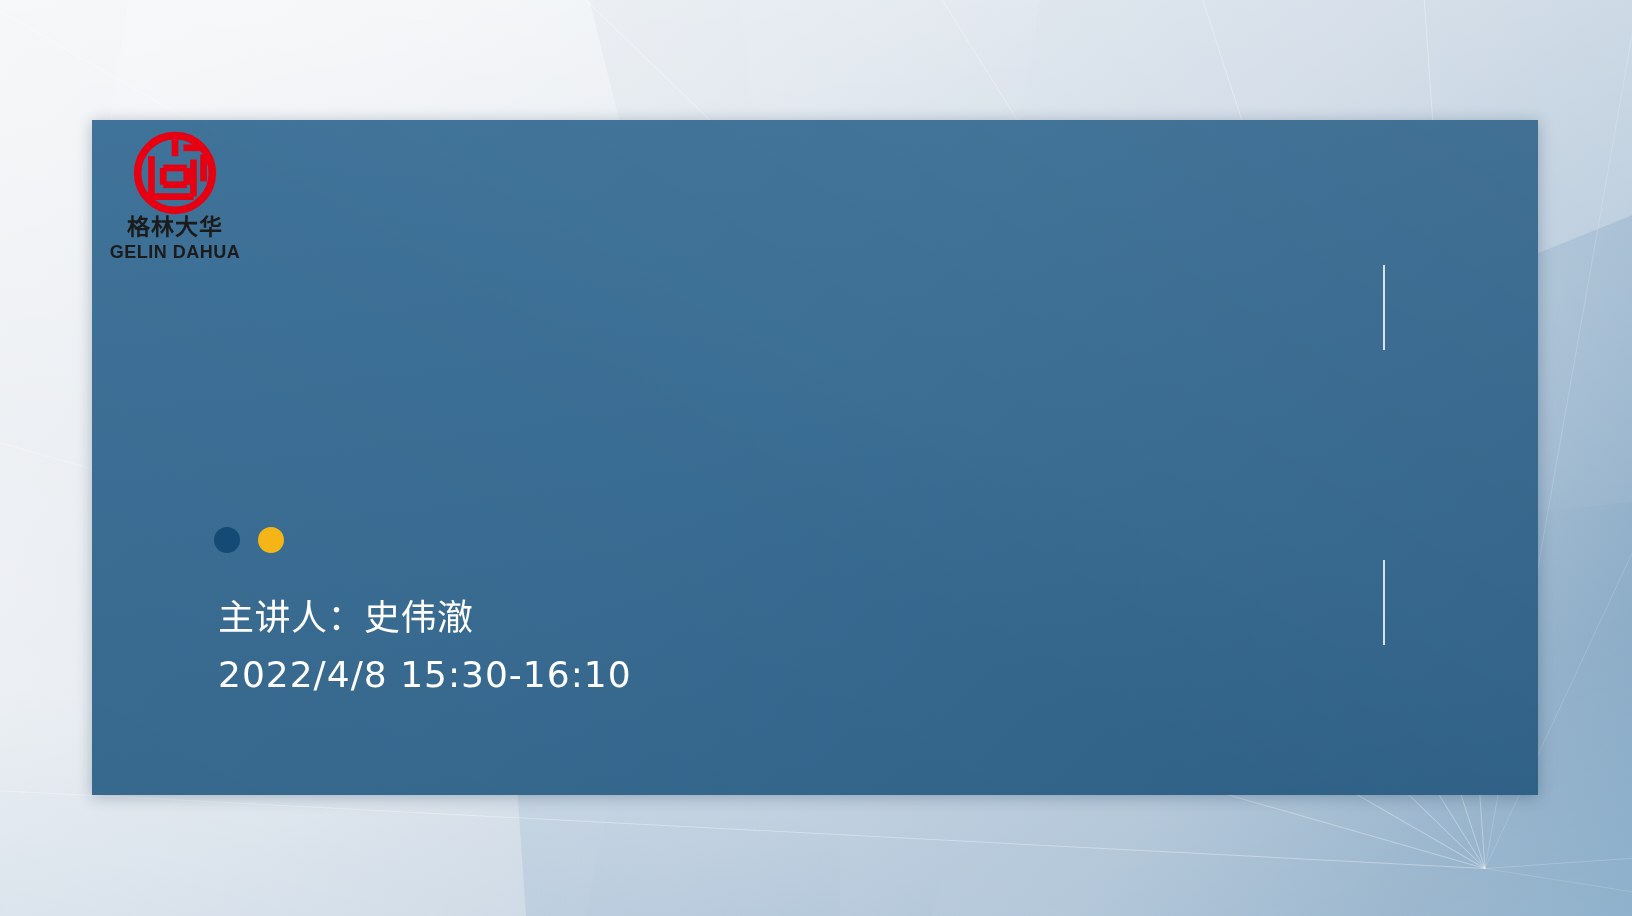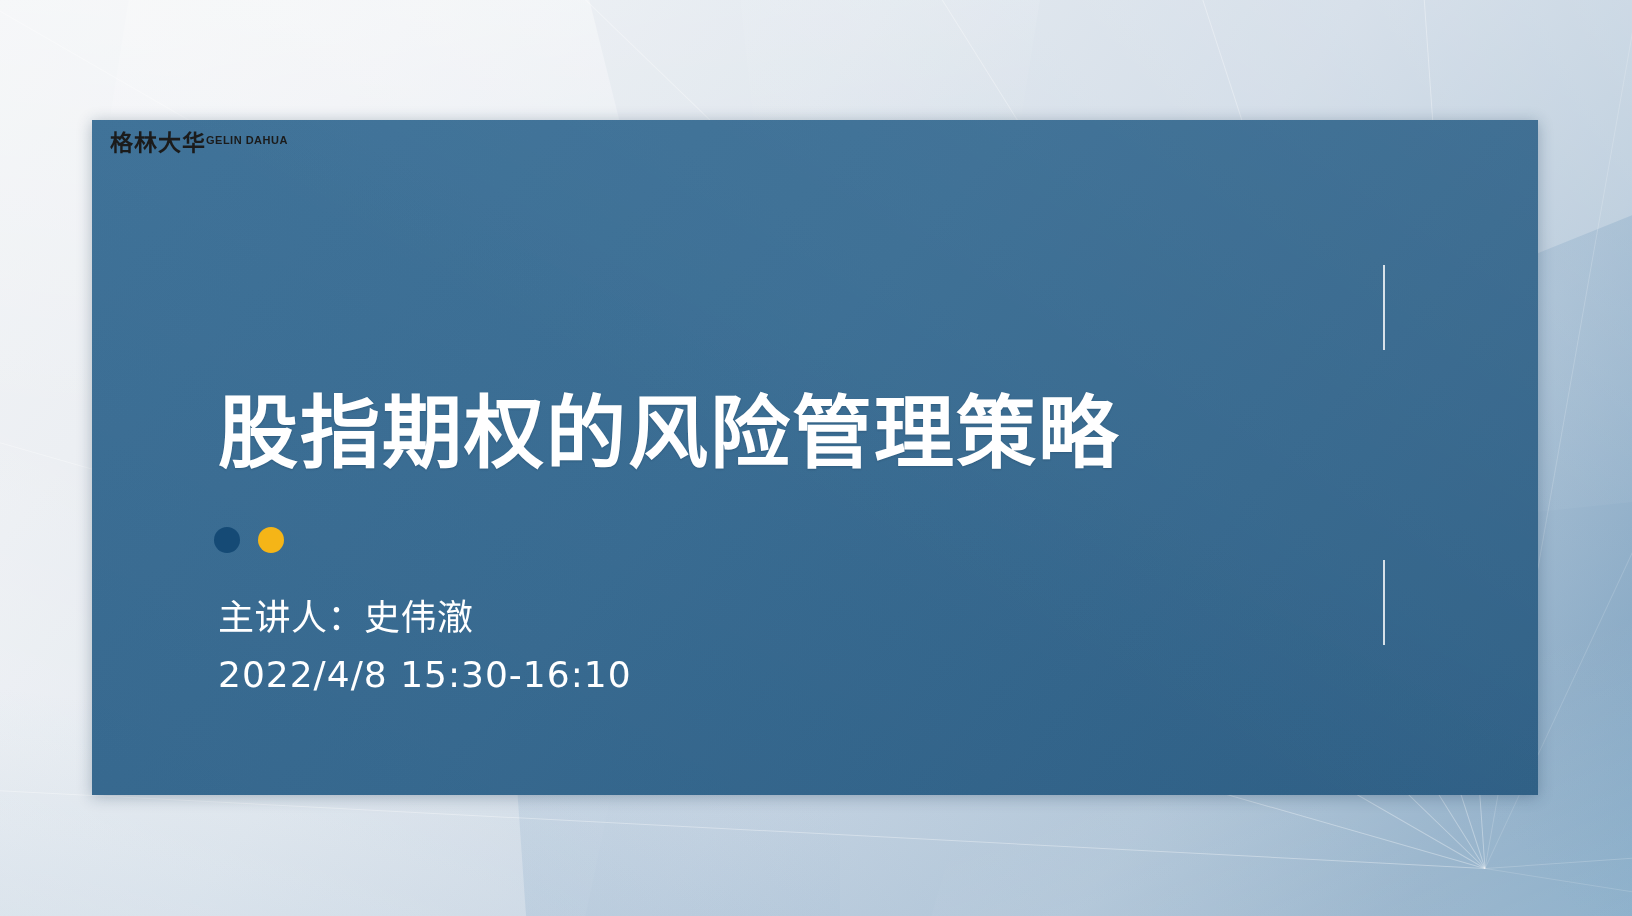--- a/index.html
+++ b/index.html
@@ -126,36 +126,37 @@
   }
 
   
   #logo {
     position: absolute;
     left: 110px;
     top: 131px;
     width: 130px;
     height: 130px;
     display: flex;
-    flex-direction: row;
+    flex-direction: column;
+    align-items: center;
   }
   #logo-mark { display: block; }
   .logo-cn {
     margin-top: 1px;
     font-size: 23px;
     font-weight: bold;
     letter-spacing: 1px;
     color: #1b1b1b;
     line-height: 1;
     font-family: "DejaVu Sans", "Liberation Sans", sans-serif;
     white-space: nowrap;
   }
   .logo-en {
     margin-top: 4px;
-    font-size: 11px;
+    font-size: 18px;
     font-weight: bold;
     letter-spacing: .5px;
     color: #1b1b1b;
     line-height: 1;
     white-space: nowrap;
   }
 
   
   #title {
     position: absolute;
@@ -259,21 +260,20 @@
           <path d="M50 10 L50 30"></path>
           <path d="M84 28 L84 60"></path>
           <path d="M60 20 L84 20"></path>
         </g>
       </g>
     </svg>
     <div class="logo-cn">格林大华</div>
     <div class="logo-en">GELIN DAHUA</div>
   </div>
 
-  <h1 id="title">股指期权的风险管理策略</h1>
 
   <div id="dots">
     <span class="dot" style="background:#154a75"></span>
     <span class="dot" style="background:#f5b517"></span>
   </div>
 
   <div class="meta" id="presenter">主讲人：史伟澈</div>
   <div class="meta" id="session-time">2022/4/8  15:30-16:10</div>
 
   <div class="rule" id="rule-top"></div>

